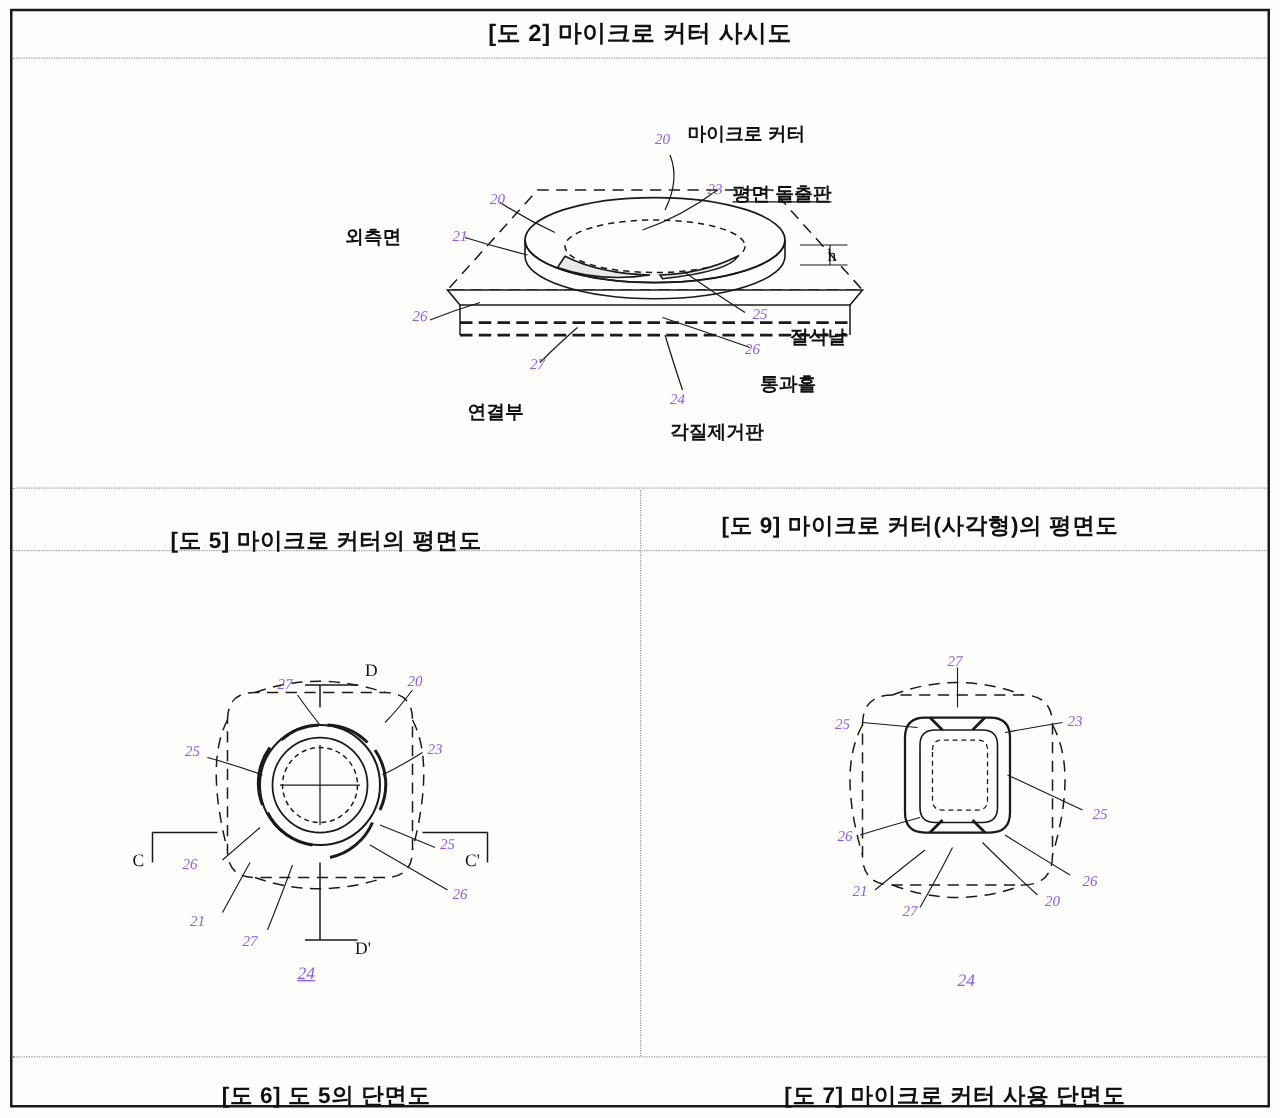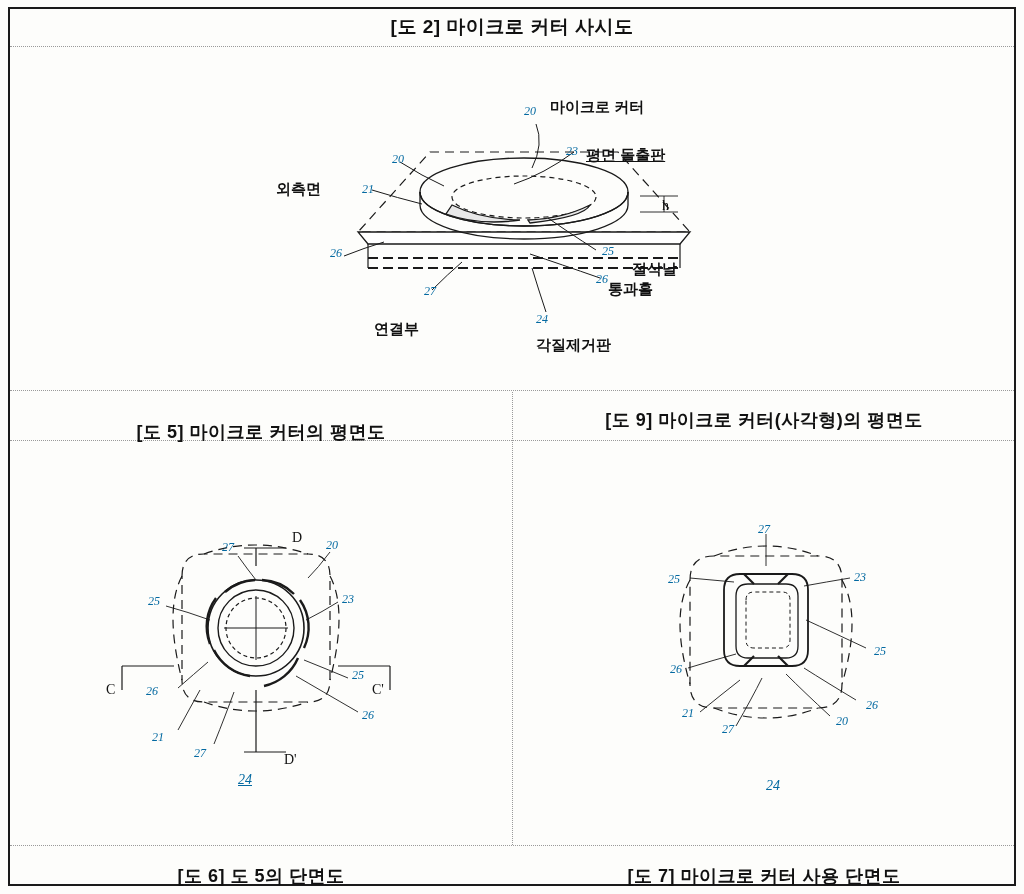--- a/index.html
+++ b/index.html
@@ -64,21 +64,21 @@
     font-size: 15px;
     font-weight: bold;
     color: #111;
     white-space: nowrap;
   }
   .num {
     position: absolute;
     font-family: "Liberation Serif", serif;
     font-style: italic;
     font-size: 12px;
-    color: #0369a1;
+    color: #8b5cf6;
     white-space: nowrap;
   }
   .num.ul {
     text-decoration: underline;
     font-size: 14px;
   }
   .letter {
     position: absolute;
     font-family: "Liberation Serif", serif;
     font-size: 14px;
@@ -143,38 +143,38 @@
       <path d="M600,278 q-40,-14 -70,-24" stroke-width="1"></path>
       <path d="M432,290 q16,-16 30,-28" stroke-width="1"></path>
       <path d="M546,312 q-8,-24 -14,-44" stroke-width="1"></path>
     </g>
   </svg>
 
   <div class="label" style="left:550px; top:98px;">마이크로 커터</div>
   <div class="label" style="left:586px; top:146px;text-decoration:underline;">평면 돌출판</div>
   <div class="label" style="left:276px; top:180px;">외측면</div>
   <div class="label" style="left:632px; top:260px;">절삭날</div>
-  <div class="label" style="left:608px; top:280px;">통과홀</div>
+  <div class="label" style="left:608px; top:298px;">통과홀</div>
   <div class="label" style="left:374px; top:320px;">연결부</div>
   <div class="label" style="left:536px; top:336px;">각질제거판</div>
 
   <div class="num" style="left:524px; top:104px;">20</div>
   <div class="num" style="left:566px; top:144px;">23</div>
   <div class="num" style="left:392px; top:152px;">20</div>
   <div class="num" style="left:362px; top:182px;">21</div>
   <div class="num" style="left:330px; top:246px;">26</div>
   <div class="num" style="left:602px; top:244px;">25</div>
   <div class="num" style="left:596px; top:272px;">26</div>
   <div class="num" style="left:424px; top:284px;">27</div>
   <div class="num" style="left:536px; top:312px;">24</div>
   <div class="letter" style="left:662px; top:198px;">h</div>
 
   <div class="fig-title small" style="left:10px; top:420px; width:502px;">[도 5] 마이크로 커터의 평면도</div>
 
-  <div class="fig-title small" style="left:514px; top:408px; width:500px;">[도 9] 마이크로 커터(사각형)의 평면도</div>
+  <div class="fig-title small" style="left:486px; top:408px; width:500px;">[도 9] 마이크로 커터(사각형)의 평면도</div>
 
   <svg width="1024" height="894">
     <g class="blk" stroke-width="1.2">
 
       <path d="M182,576 q0,-22 22,-22 l104,0 q22,0 22,22 l0,104 q0,22 -22,22 l-104,0 q-22,0 -22,-22 z" stroke-dasharray="9,6"></path>
 
       <path d="M182,576 q-18,34 0,104" stroke-dasharray="9,6"></path>
       <path d="M330,576 q18,34 0,104" stroke-dasharray="9,6"></path>
       <path d="M204,554 q50,-18 104,0" stroke-dasharray="9,6"></path>
       <path d="M204,702 q50,18 104,0" stroke-dasharray="9,6"></path>

